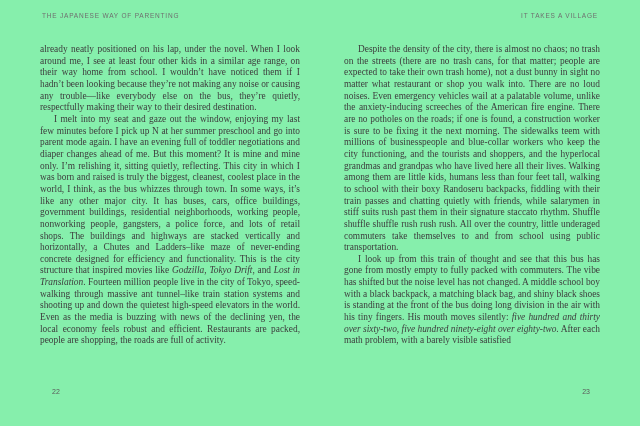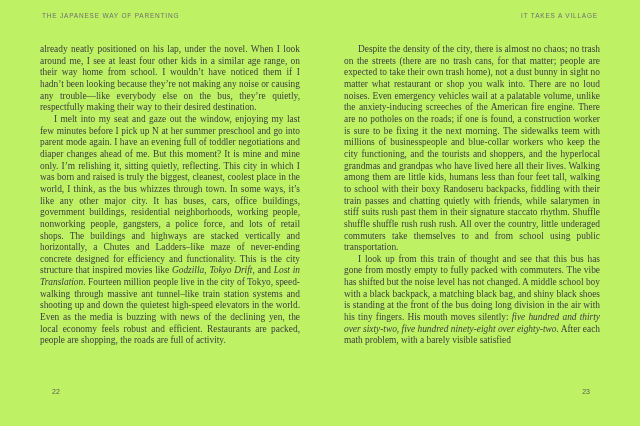--- a/index.html
+++ b/index.html
@@ -13,21 +13,21 @@
     height: 426px;
     background: #ffffff;
     overflow: hidden;
     font-family: "Liberation Serif", serif;
   }
   .page {
     position: absolute;
     top: 0;
     width: 320px;
     height: 426px;
-    background: #bef264;
+    background: #86efac;
   }
   .page.left  { left: 0; }
   .page.right { left: 320px; }
 
   .running-header {
     position: absolute;
     top: 12px;
     font-family: "Liberation Sans", sans-serif;
     font-size: 6.5px;
     letter-spacing: 0.8px;

